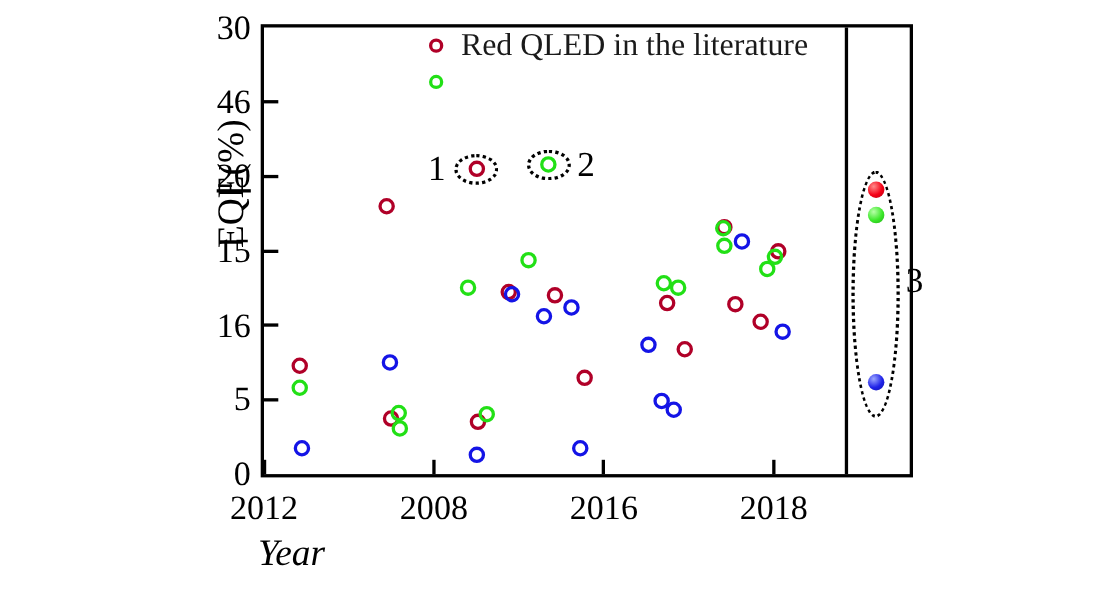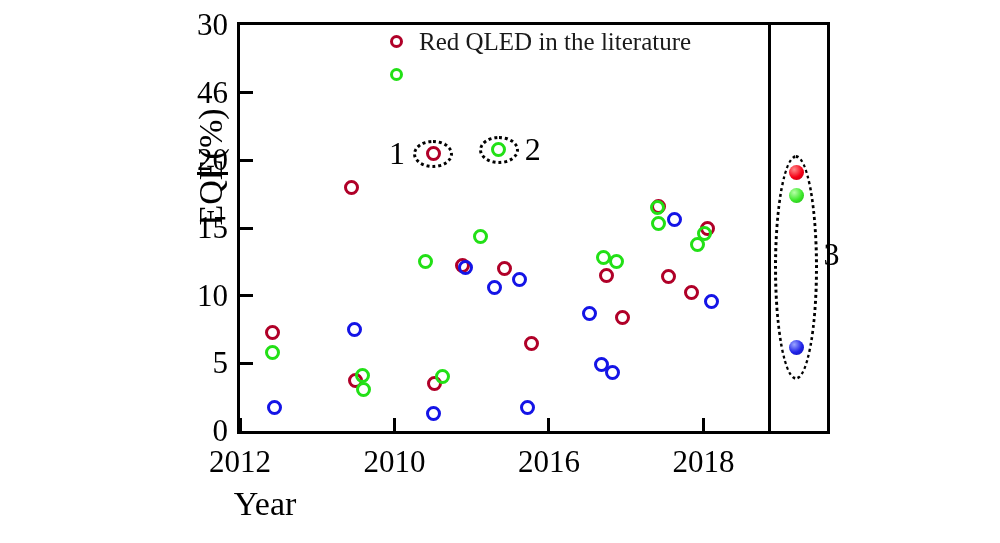--- a/index.html
+++ b/index.html
@@ -82,21 +82,21 @@
   }
   #x-axis-title {
     position: absolute;
     left: 0;
     top: 485px;
     width: 1000px;
     text-align: center;
     font-size: 34px;
     color: #000;
   }
-  #x-axis-title span { margin-left: -470px; }
+  #x-axis-title span { margin-left: -470px; font-style: italic; }
 
   
   .marker {
     position: absolute;
     border-radius: 50%;
     box-sizing: border-box;
   }
   .marker.open {
     width: 15px;
     height: 15px;
@@ -131,21 +131,21 @@
     width: 13px;
     height: 13px;
     border-width: 3px;
     border-style: solid;
     border-radius: 50%;
     box-sizing: border-box;
     margin-right: 16px;
     flex: 0 0 auto;
   }
   .legend-text {
-    font-size: 25px;
+    font-size: 29px;
     color: #1a1a1a;
     white-space: nowrap;
     line-height: 1;
   }
 
   
   .callout-ellipse {
     position: absolute;
     border: 3px dotted #000;
     border-radius: 50%;
@@ -162,30 +162,30 @@
 </head>
 <body>
 
 <div id="root">
 
   <div id="y-axis-title">EQE(%)</div>
 
   <div id="y-tick-labels">
       <div class="ylabel-val" style="top: 415px; right: 772px;">0</div>
       <div class="ylabel-val" style="top: 347.333px; right: 772px;">5</div>
-      <div class="ylabel-val" style="top: 279.667px; right: 772px;">10</div>
+      <div class="ylabel-val" style="top: 279.667px; right: 772px;">16</div>
       <div class="ylabel-val" style="top: 212px; right: 772px;">15</div>
       <div class="ylabel-val" style="top: 144.333px; right: 772px; text-decoration: underline;">20</div>
       <div class="ylabel-val" style="top: 76.6667px; right: 772px;">46</div>
       <div class="ylabel-val" style="top: 9px; right: 772px; text-align: center;">30</div>
     </div>
 
   <div id="x-tick-labels">
       <div class="xlabel-val" style="left: 195px; width: 90px; top: 446px;">2012</div>
-      <div class="xlabel-val" style="left: 349.474px; width: 90px; top: 446px;">2010</div>
+      <div class="xlabel-val" style="left: 349.474px; width: 90px; top: 446px;">2008</div>
       <div class="xlabel-val" style="left: 503.947px; width: 90px; top: 446px;">2016</div>
       <div class="xlabel-val" style="left: 658.421px; width: 90px; top: 446px; font-family: Liberation Serif, serif;">2018</div>
     </div>
 
   <div id="plot-frame">
     <div id="panel-divider" style="left: 527.572px;"></div>
     <div id="y-ticks">
         <div class="ytick" style="top: 336.833px;"></div>
         <div class="ytick" style="top: 269.167px;"></div>
         <div class="ytick" style="top: 201.5px;"></div>

